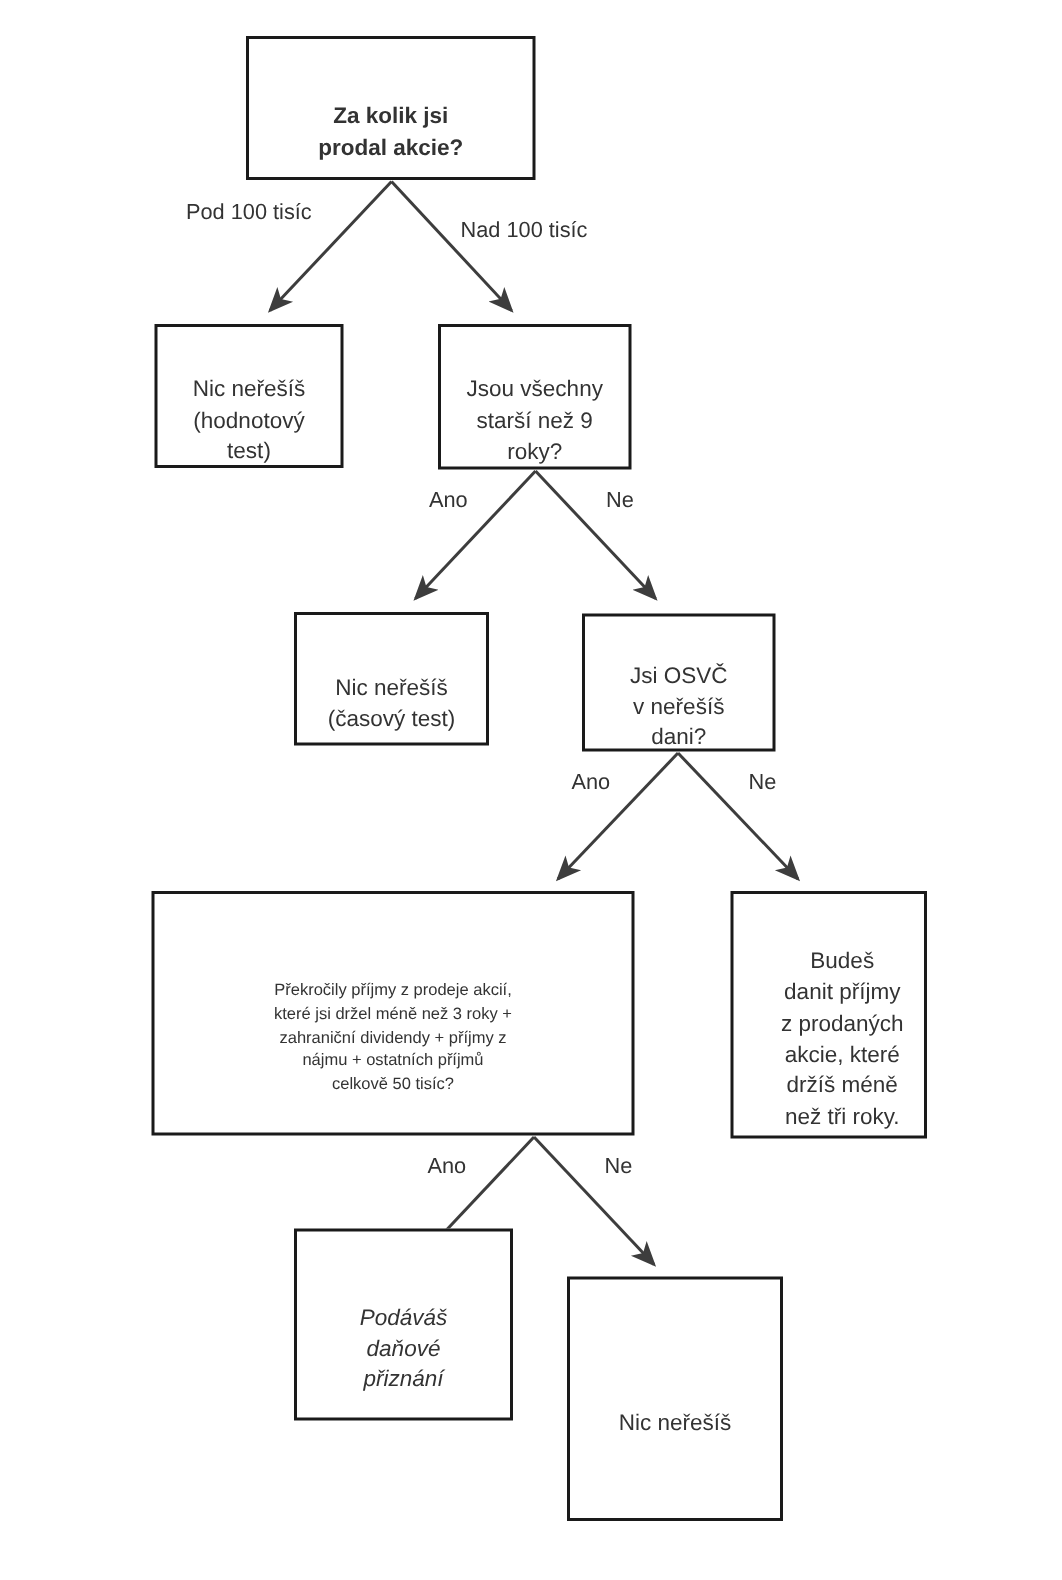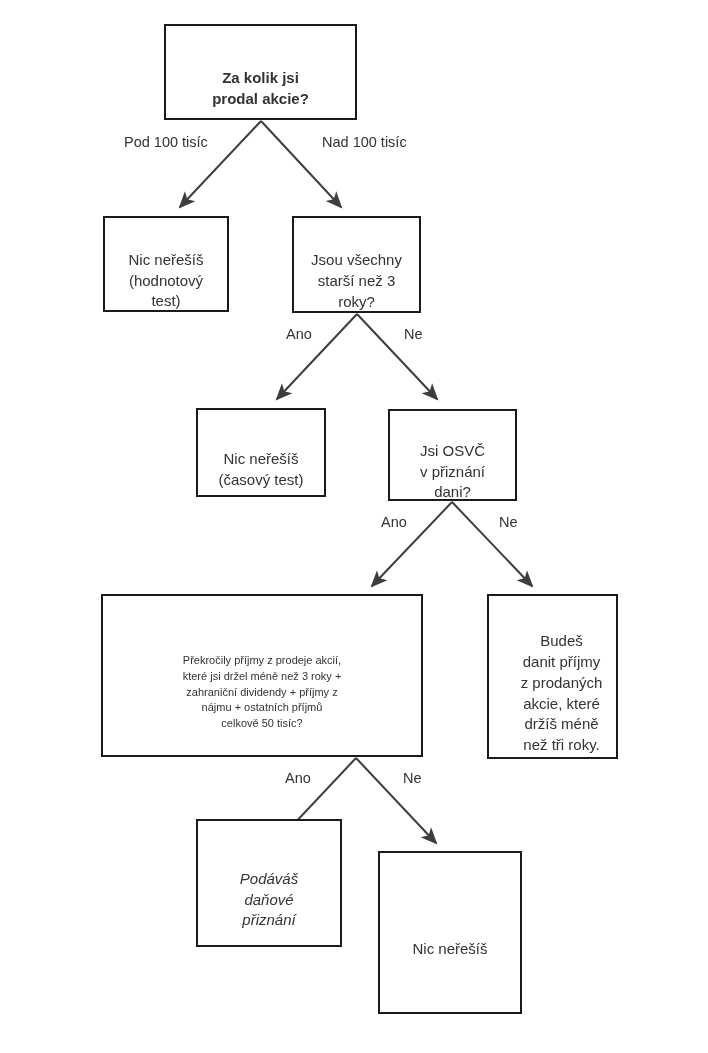--- a/index.html
+++ b/index.html
@@ -94,30 +94,30 @@
         <span class="node-text">Za kolik jsi
 prodal akcie?</span>
       </div>
       <div class="node-box" style="left: 103px; top: 216px; width: 126px; height: 96px;">
         <span class="node-text">Nic neřešíš
 (hodnotový
 test)</span>
       </div>
       <div class="node-box" style="left: 292px; top: 216px; width: 129px; height: 97px;">
         <span class="node-text">Jsou všechny
-starší než 3
+starší než 9
 roky?</span>
       </div>
       <div class="node-box" style="left: 196px; top: 408px; width: 130px; height: 89px;">
         <span class="node-text">Nic neřešíš
 (časový test)</span>
       </div>
       <div class="node-box" style="left: 388px; top: 409px; width: 129px; height: 92px;">
         <span class="node-text">Jsi OSVČ
-v přiznání
+v neřešíš
 dani?</span>
       </div>
       <div class="node-box wide" style="left: 101px; top: 594px; width: 322px; height: 163px;">
         <span class="node-text">Překročily příjmy z prodeje akcií,
 které jsi držel méně než 3 roky +
 zahraniční dividendy + příjmy z
 nájmu + ostatních příjmů
 celkově 50 tisíc?</span>
       </div>
       <div class="node-box" style="left: 487px; top: 594px; width: 131px; height: 165px; padding-left: 18px;">
@@ -132,21 +132,21 @@
         <span class="node-text">Podáváš
 daňové
 přiznání</span>
       </div>
       <div class="node-box" style="left: 378px; top: 851px; width: 144px; height: 163px;">
         <span class="node-text">Nic neřešíš</span>
       </div>
     </div>
   <div id="label-layer">
       <div class="edge-label" style="left: 101px; top: 134px; margin-left: 23px;">Pod 100 tisíc</div>
-      <div class="edge-label" style="left: 307px; top: 134px; margin-left: 15px;">Nad 100 tisíc</div>
+      <div class="edge-label" style="left: 307px; top: 146px;">Nad 100 tisíc</div>
       <div class="edge-label" style="left: 286px; top: 326px;">Ano</div>
       <div class="edge-label" style="left: 404px; top: 326px;">Ne</div>
       <div class="edge-label" style="left: 381px; top: 514px;">Ano</div>
       <div class="edge-label" style="left: 499px; top: 514px;">Ne</div>
       <div class="edge-label" style="left: 285px; top: 770px;">Ano</div>
       <div class="edge-label" style="left: 403px; top: 770px;">Ne</div>
     </div>
 
 </div>
 

